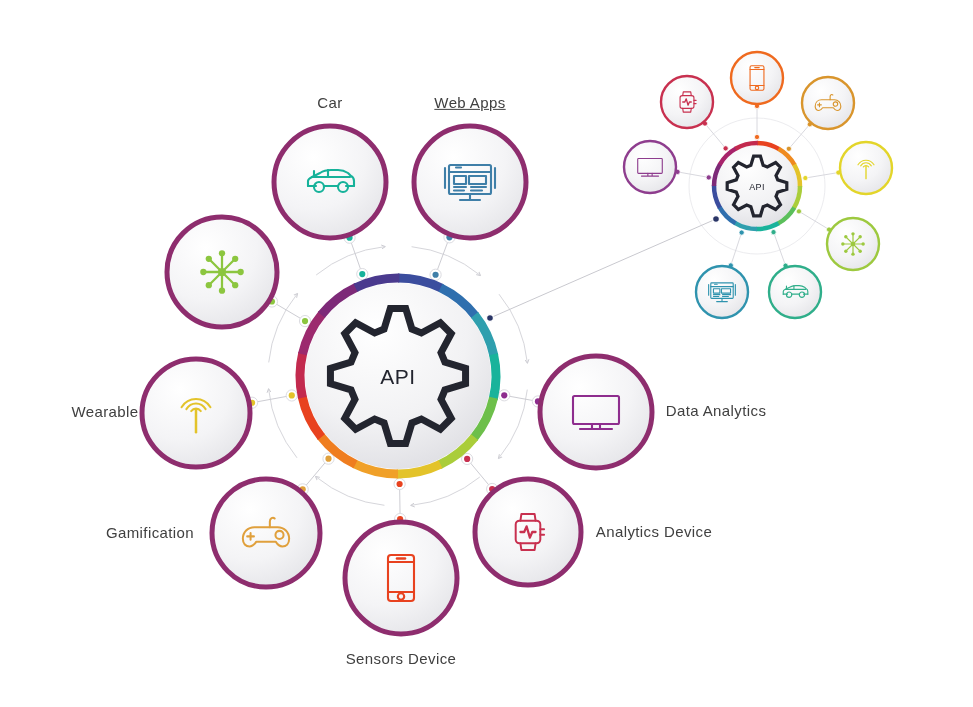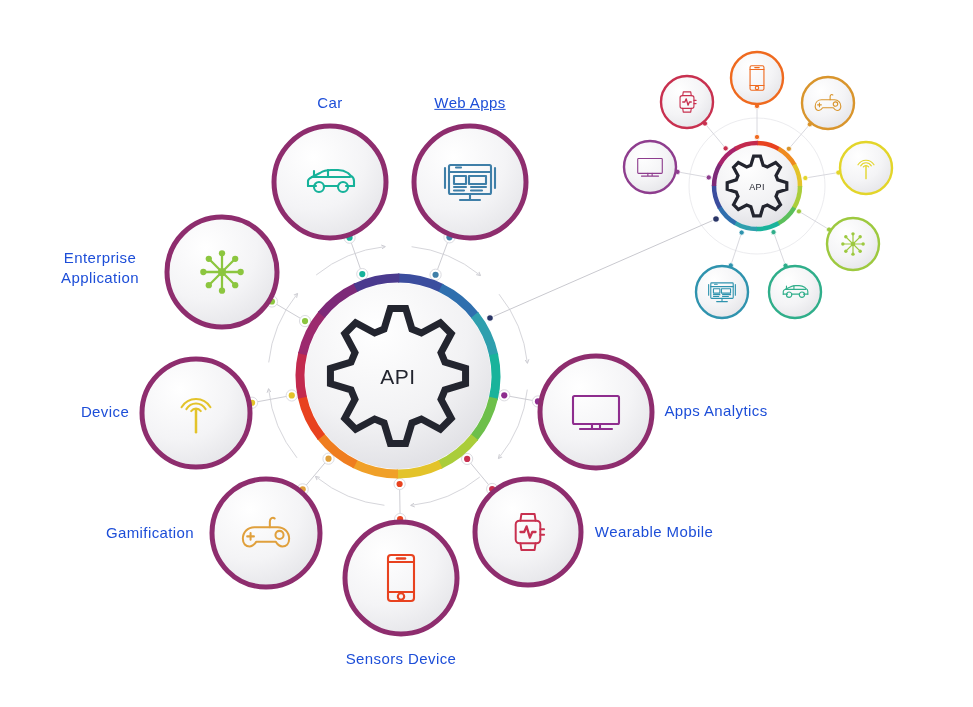--- a/index.html
+++ b/index.html
@@ -18,21 +18,21 @@
     width: 973px; height: 707px;
   }
   .label-layer {
     position: absolute;
     left: 0; top: 0;
     width: 973px; height: 707px;
     pointer-events: none;
   }
   .node-label {
     position: absolute;
-    color: #1d4ed8;
+    color: #404040;
     font-size: 15px;
     font-family: "Liberation Sans", sans-serif;
     letter-spacing: 0.4px;
     white-space: pre-line;
     line-height: 1.35;
     text-align: center;
     transform: translate(-50%, -50%);
   }
   .hub-text {
     font-size: 21px;
@@ -361,20 +361,18 @@
           <rect x="-23" y="-16" width="46" height="28" rx="1.5"></rect>
           <path d="M-4,12 L-4,16 M4,12 L4,16 M-16,17 L16,17"></path>
         </g>
       </g>
     </g>
 </svg>
 
 <div class="label-layer" id="label-layer">
     <div class="node-label" style="left: 330px; top: 103px;">Car</div>
     <div class="node-label" style="left: 470px; top: 103px; text-decoration: underline;">Web Apps</div>
-    <div class="node-label" style="left: 716px; top: 411px;">Apps Analytics</div>
-    <div class="node-label" style="left: 654px; top: 532px;">Wearable Mobile</div>
+    <div class="node-label" style="left: 716px; top: 411px;">Data Analytics</div>
+    <div class="node-label" style="left: 654px; top: 532px;">Analytics Device</div>
     <div class="node-label" style="left: 401px; top: 659px;">Sensors Device</div>
     <div class="node-label" style="left: 150px; top: 533px; text-align: center;">Gamification</div>
-    <div class="node-label" style="left: 105px; top: 412px;">Device</div>
-    <div class="node-label" style="left: 100px; top: 268px;">Enterprise
-Application</div>
+    <div class="node-label" style="left: 105px; top: 412px;">Wearable</div>
   </div>
 
 </body></html>

